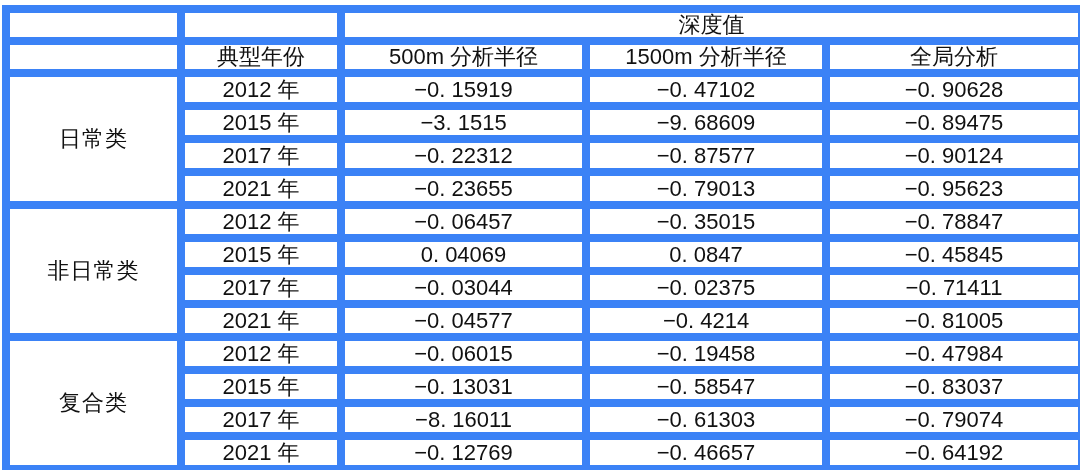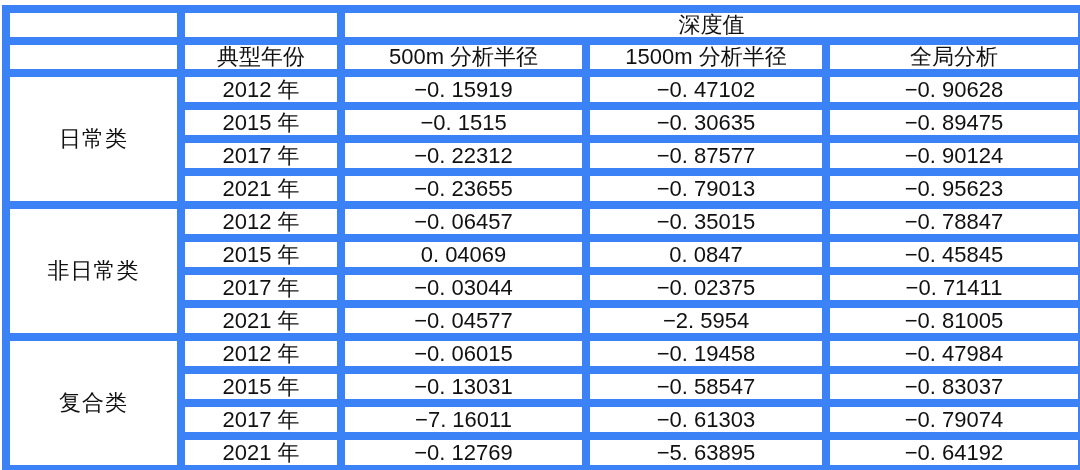--- a/index.html
+++ b/index.html
@@ -70,22 +70,22 @@
 
     <tr class="data-row">
       <td rowspan="4" class="cat-cell">日常类</td>
       <td>2012 年</td>
       <td class="num-cell">−0. 15919</td>
       <td class="num-cell">−0. 47102</td>
       <td class="num-cell">−0. 90628</td>
     </tr>
     <tr class="data-row">
       <td>2015 年</td>
-      <td class="num-cell">−0. 1515</td>
-      <td class="num-cell">−0. 30635</td>
+      <td class="num-cell">−3. 1515</td>
+      <td class="num-cell">−9. 68609</td>
       <td class="num-cell">−0. 89475</td>
     </tr>
     <tr class="data-row">
       <td>2017 年</td>
       <td class="num-cell">−0. 22312</td>
       <td class="num-cell">−0. 87577</td>
       <td class="num-cell">−0. 90124</td>
     </tr>
     <tr class="data-row">
       <td>2021 年</td>
@@ -109,44 +109,44 @@
     </tr>
     <tr class="data-row">
       <td>2017 年</td>
       <td class="num-cell">−0. 03044</td>
       <td class="num-cell">−0. 02375</td>
       <td class="num-cell">−0. 71411</td>
     </tr>
     <tr class="data-row">
       <td>2021 年</td>
       <td class="num-cell">−0. 04577</td>
-      <td class="num-cell">−2. 5954</td>
+      <td class="num-cell">−0. 4214</td>
       <td class="num-cell">−0. 81005</td>
     </tr>
 
     <tr class="data-row">
       <td rowspan="4" class="cat-cell">复合类</td>
       <td>2012 年</td>
       <td class="num-cell">−0. 06015</td>
       <td class="num-cell">−0. 19458</td>
       <td class="num-cell">−0. 47984</td>
     </tr>
     <tr class="data-row">
       <td>2015 年</td>
       <td class="num-cell">−0. 13031</td>
       <td class="num-cell">−0. 58547</td>
       <td class="num-cell">−0. 83037</td>
     </tr>
     <tr class="data-row">
       <td>2017 年</td>
-      <td class="num-cell">−7. 16011</td>
+      <td class="num-cell">−8. 16011</td>
       <td class="num-cell">−0. 61303</td>
       <td class="num-cell">−0. 79074</td>
     </tr>
     <tr class="data-row">
       <td>2021 年</td>
       <td class="num-cell">−0. 12769</td>
-      <td class="num-cell">−5. 63895</td>
+      <td class="num-cell">−0. 46657</td>
       <td class="num-cell">−0. 64192</td>
     </tr>
   </tbody>
     </table>
 </div>
 
 </body></html>

